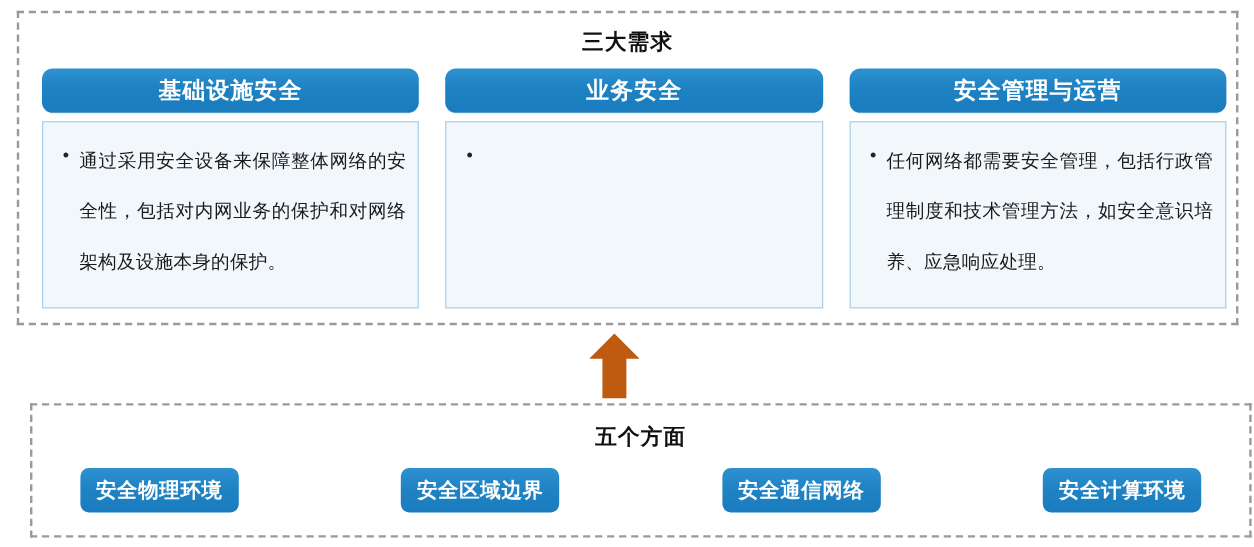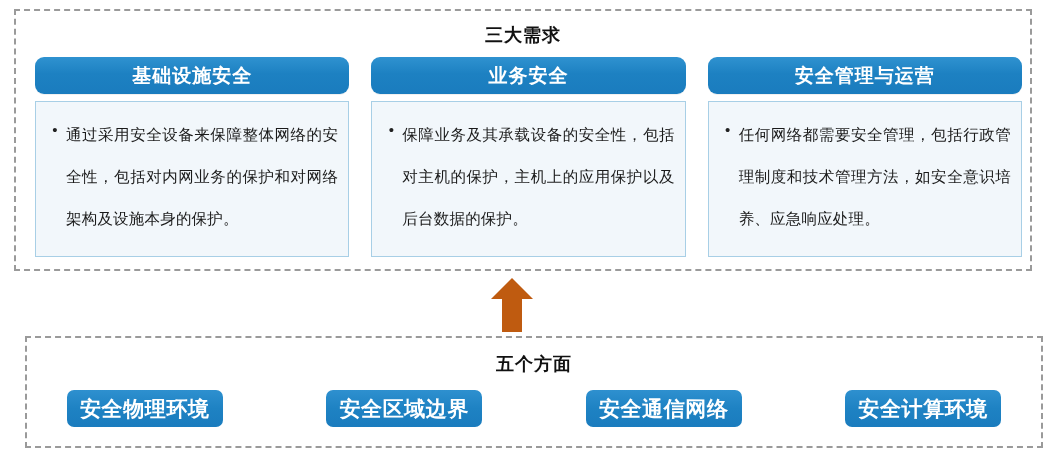--- a/index.html
+++ b/index.html
@@ -125,21 +125,21 @@
     display: flex;
     justify-content: space-between;
     align-items: center;
   }
   .pill {
     height: 37px;
     padding: 0 13px;
     border-radius: 7px;
     background: linear-gradient(180deg, #2e90cf 0%, #1e82c3 50%, #1a7cbe 100%);
     color: #ffffff;
-    font-size: 21px;
+    font-size: 17px;
     font-weight: bold;
     letter-spacing: 0.6px;
     display: flex;
     align-items: center;
     justify-content: center;
     white-space: nowrap;
   }
 </style>
 </head>
 <body>
@@ -155,21 +155,20 @@
       <div class="card-body">
         <span class="bullet-dot">•</span>
         <span class="bullet-text">通过采用安全设备来保障整体网络的安全性，包括对内网业务的保护和对网络架构及设施本身的保护。</span>
       </div>
     </div>
 
     <div class="card">
       <div class="card-header">业务安全</div>
       <div class="card-body">
         <span class="bullet-dot">•</span>
-        <span class="bullet-text">保障业务及其承载设备的安全性，包括对主机的保护，主机上的应用保护以及后台数据的保护。</span>
       </div>
     </div>
 
     <div class="card">
       <div class="card-header">安全管理与运营</div>
       <div class="card-body">
         <span class="bullet-dot">•</span>
         <span class="bullet-text">任何网络都需要安全管理，包括行政管理制度和技术管理方法，如安全意识培养、应急响应处理。</span>
       </div>
     </div>

